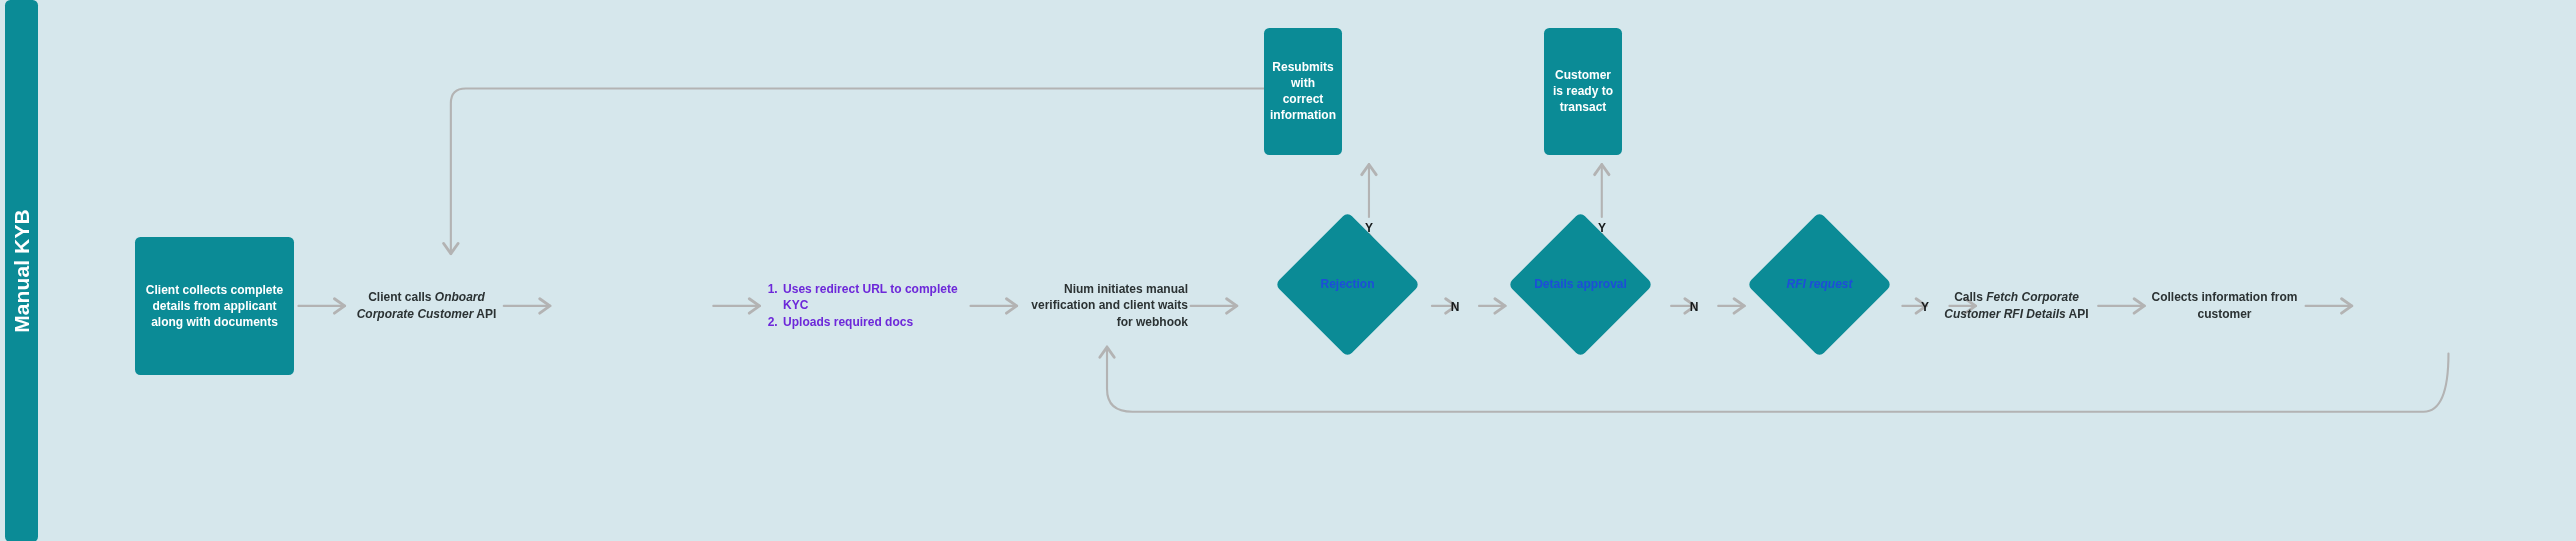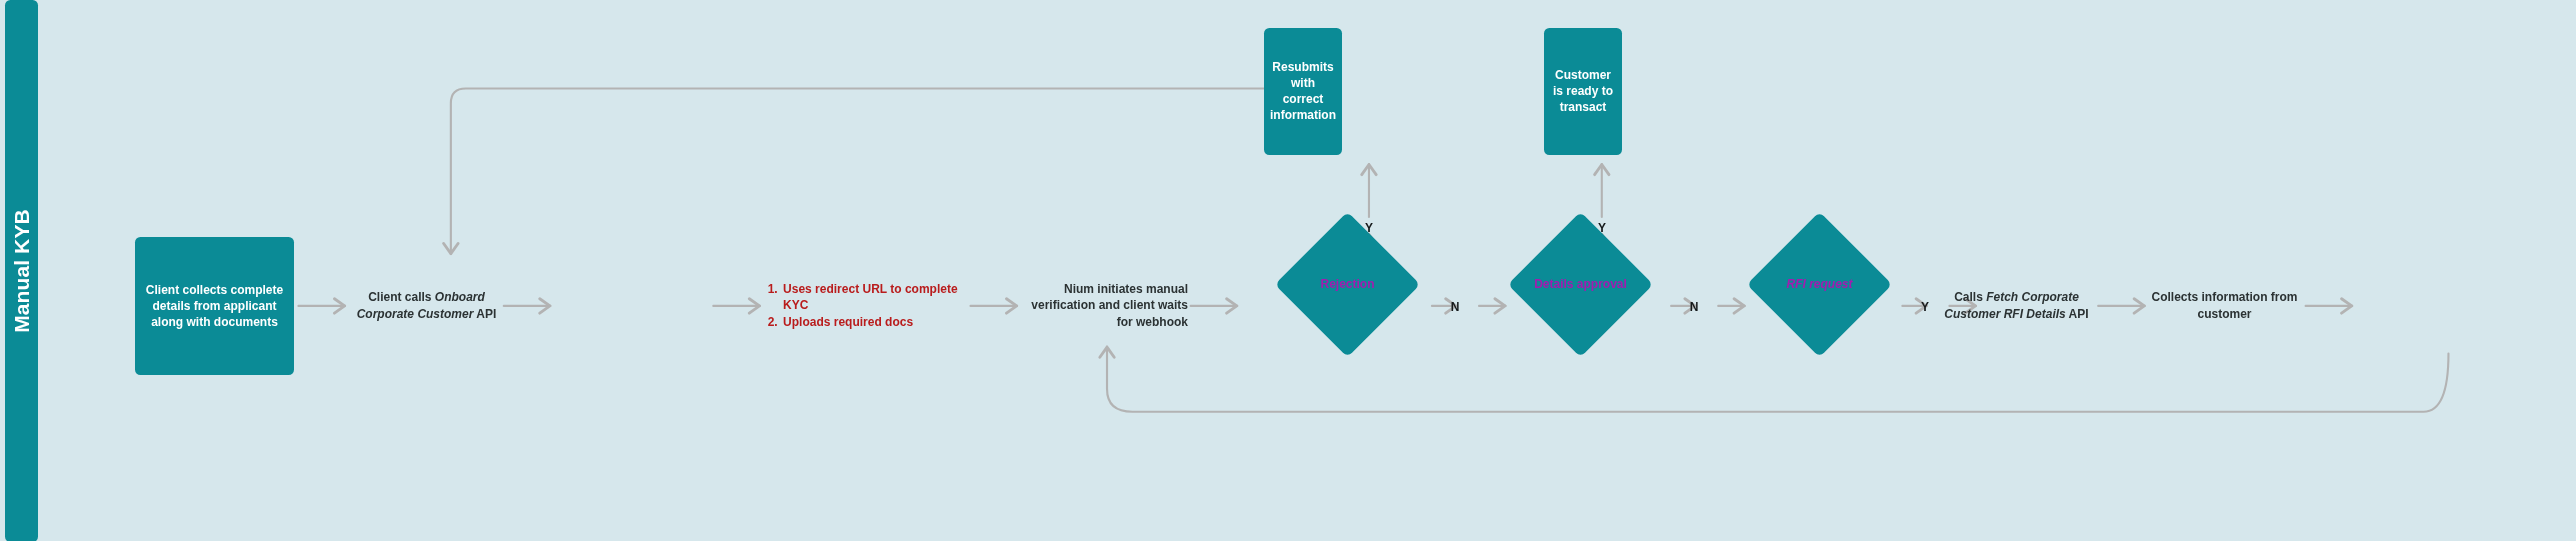--- a/index.html
+++ b/index.html
@@ -38,41 +38,41 @@
   }
 
   .plain{
     color:#2b3233;font-weight:700;text-align:center;
     font-size:12px;line-height:1.36;
     display:flex;align-items:center;justify-content:center;
   }
   .plain i{font-style:italic;}
 
   .list-node{
-    color:#b91c1c;font-weight:700;font-size:12px;line-height:1.38;
+    color:#6d28d9;font-weight:700;font-size:12px;line-height:1.38;
     display:flex;align-items:center;
   }
   .list-node ol{
     margin:0;padding:0 0 0 18px;list-style:decimal;text-align:left;
   }
   .list-node li{padding-left:2.1px;}
 
   
   .diamond{
     display:flex;align-items:center;justify-content:center;
   }
   .diamond .dshape{
     position:absolute;left:0;top:0;width:100%;height:100%;
     background:#0b8b96;
     transform:rotate(45deg) ;
     border-radius:6.4px;
   }
   .diamond .dtext{
     position:relative;z-index:2;
-    color:#a21caf;font-weight:700;text-align:center;
+    color:#1d4ed8;font-weight:700;text-align:center;
     font-size:12px;line-height:1.3;
   }
 
   
   .edge-label{
     position:absolute;color:#15191a;font-weight:700;font-size:12px;
     text-align:center;
   }
 </style>
 </head>

